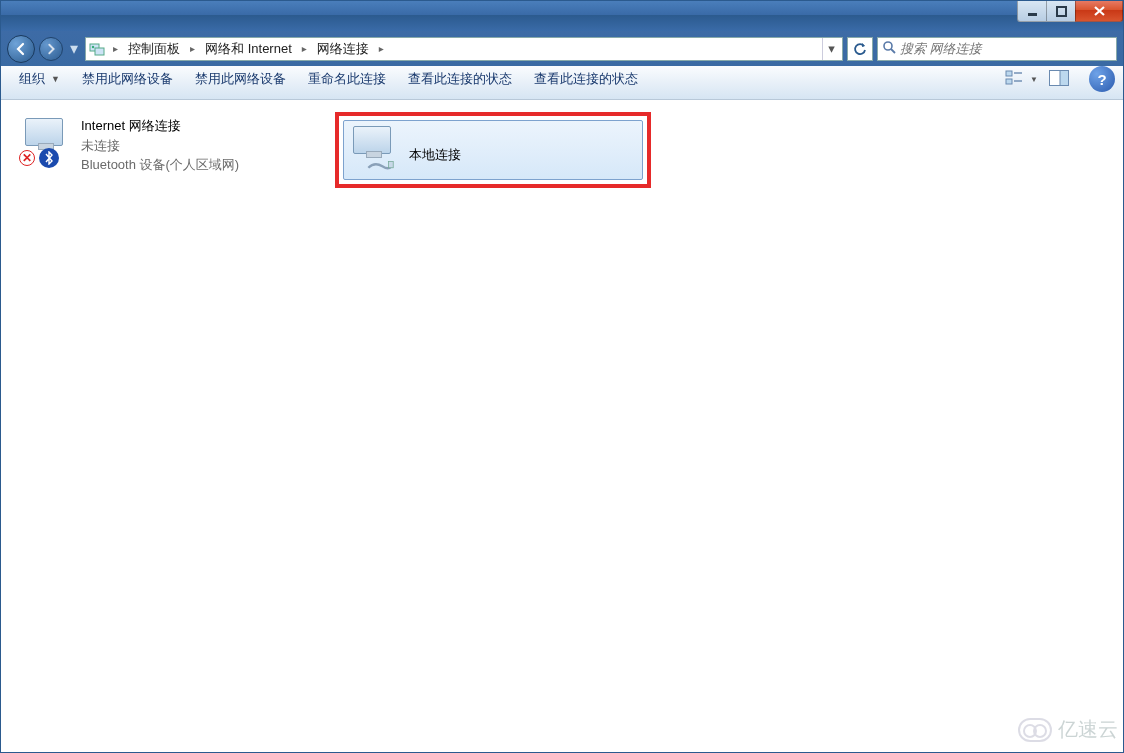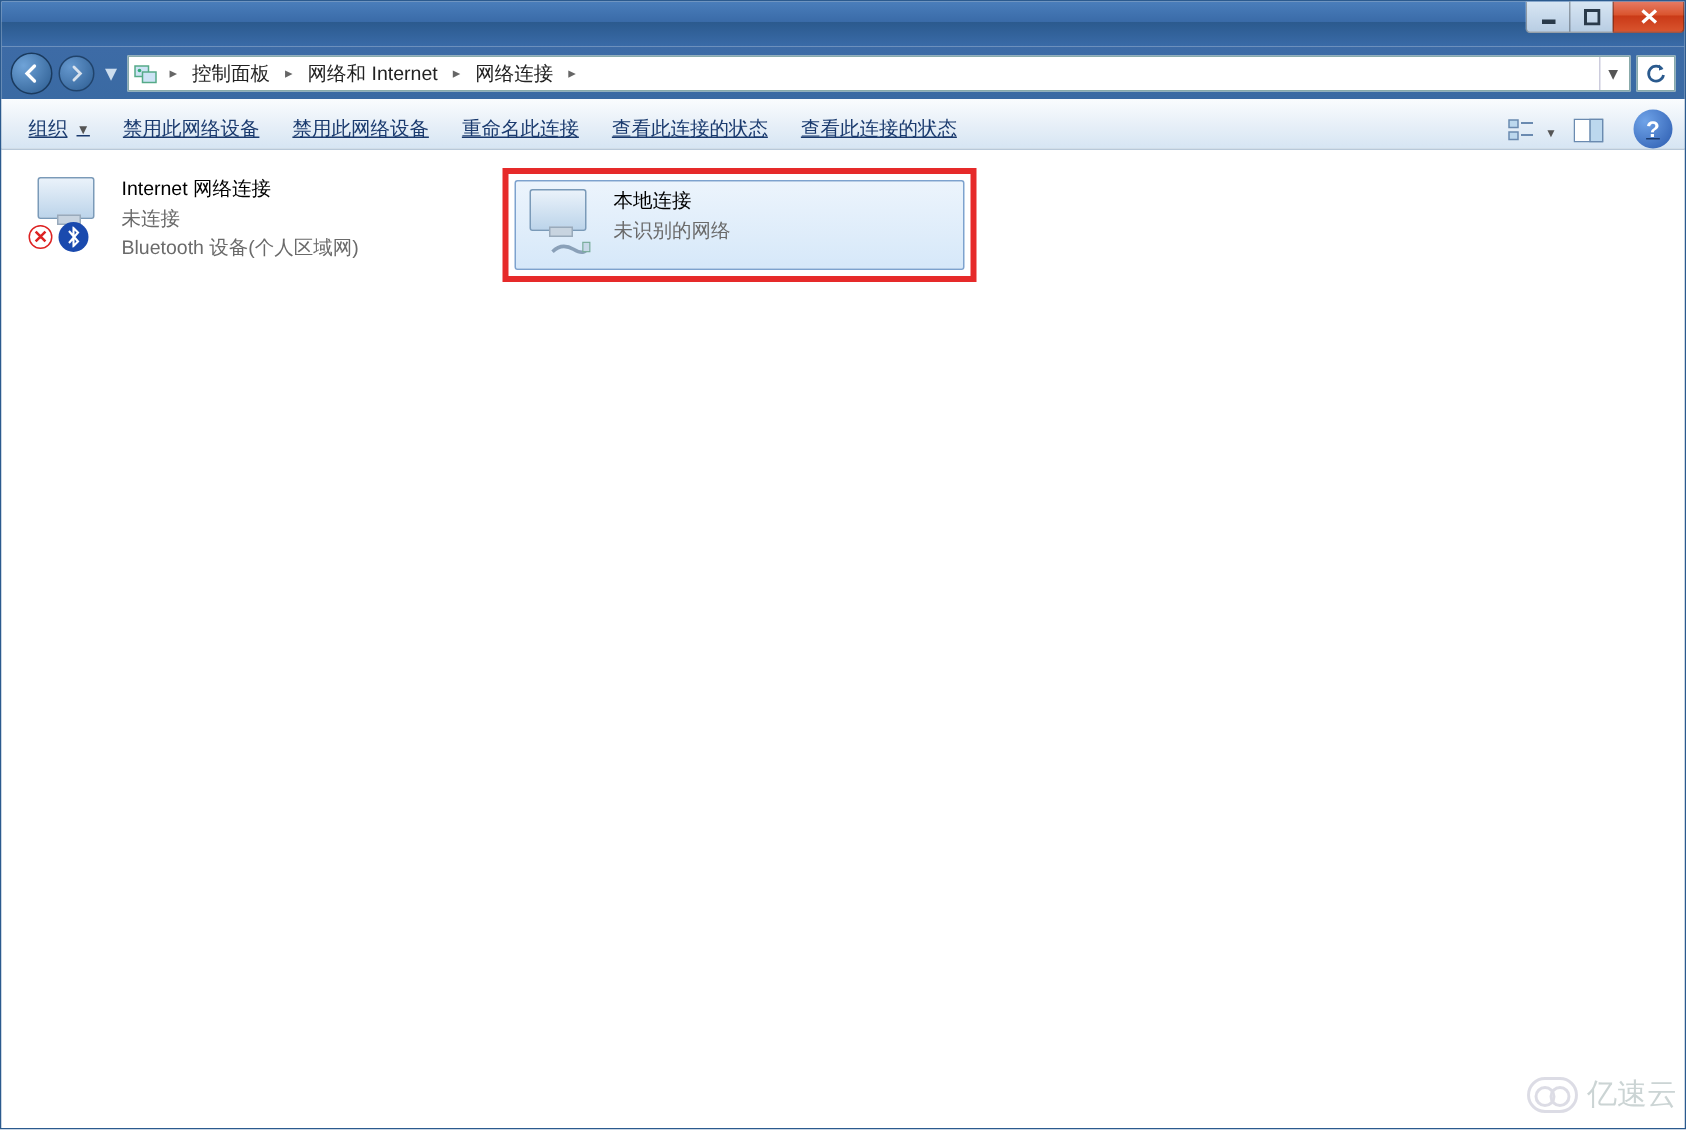--- a/index.html
+++ b/index.html
@@ -25,21 +25,21 @@
     .crumb-sep { color: #666; padding: 0 3px; font-size: 10px; }
     .crumb { padding: 0 3px; white-space: nowrap; }
     .addr-tail { margin-left: auto; display:flex; align-items:center; gap:0; }
     .addr-dd { width: 18px; height: 22px; border-left: 1px solid #ccd; display:flex; align-items:center; justify-content:center; color:#555;}
     .addr-refresh { width: 26px; height: 24px; background:#fff; border:1px solid #8aa; display:flex; align-items:center; justify-content:center; color:#2a5a8e;}
     .search-box { width: 240px; height: 24px; background: #fff; border: 1px solid #8aa; display: flex; align-items: center; padding: 0 4px; gap: 4px; }
     .search-box input { flex:1; border:none; outline:none; font-size:13px; color:#888; font-style: italic; background: transparent;}
     .search-icon { color:#5a7aa8; }
 
     
-    .toolbar { height: 34px; background: linear-gradient(to bottom, #fafcfe 0%, #e8f0f8 50%, #d6e5f3 100%); border-bottom: 1px solid #b8c8d8; display:flex; align-items:flex-end; padding: 0 8px; font-size: 13px; color: #1a3a6e; gap: 2px; text-decoration: underline;}
+    .toolbar { height: 34px; background: linear-gradient(to bottom, #fafcfe 0%, #e8f0f8 50%, #d6e5f3 100%); border-bottom: 1px solid #b8c8d8; display:flex; align-items:flex-start; padding: 0 8px; font-size: 13px; color: #1a3a6e; gap: 2px;}
     .tool-item { padding: 4px 10px; display:flex; align-items:center; gap:4px; cursor: default; }
     .tool-item .dd { font-size: 9px; color: #555; margin-left: 2px;}
     .toolbar-spacer { flex:1; }
     .tool-icon-btn { width: 28px; height: 24px; display:flex; align-items:center; justify-content:center; color:#2a5a8e; position: relative;}
     .tool-icon-btn .dd { font-size:8px; color:#555; position: absolute; right: -7px; top: 9px;}
     .view-ico { width:34px; }
     .pane-ico svg rect { }
     .help-ico { width:26px; height:26px; border-radius:50%; background: radial-gradient(circle at 30% 30%, #6fa3e8, #2a5aae); color:#fff; display:flex; align-items:center; justify-content:center; font-weight:bold; font-size:15px;}
 
     
@@ -123,20 +123,29 @@
         <div class="addr-dd">▾</div>
       </div>
     </div>
     <div class="addr-refresh">
       <svg width="14" height="14" viewBox="0 0 14 14">
           <path d="M11 4 A5 5 0 1 0 12 8" fill="none" stroke="#2a5a8e" stroke-width="1.8"></path>
           <path d="M9 1 L12 4 L9 5 Z" fill="#2a5a8e"></path>
         </svg>
     </div>
 
+    <div class="search-box">
+      <span class="search-icon">
+        <svg width="14" height="14" viewBox="0 0 14 14">
+            <circle cx="6" cy="6" r="4" fill="none" stroke="#5a7aa8" stroke-width="1.6"></circle>
+            <line x1="9" y1="9" x2="13" y2="13" stroke="#5a7aa8" stroke-width="1.8"></line>
+          </svg>
+      </span>
+      <input type="text" placeholder="搜索 网络连接" style="">
+    </div>
   </div>
 
   <div class="toolbar">
     <div class="tool-item">
       <span>组织</span>
         <span class="dd">▼</span>
     </div>
     <div class="tool-item">禁用此网络设备</div>
     <div class="tool-item">禁用此网络设备</div>
     <div class="tool-item">重命名此连接</div>
@@ -184,23 +193,22 @@
 
     <div class="highlight-box">
       <div class="conn-item selected">
         <div class="conn-icon">
           <div class="monitor"></div>
           <svg class="cable" width="34" height="18" viewBox="0 0 34 18">
             <path d="M2 10 Q 10 2 20 8 T 32 6" fill="none" stroke="#8aa0b8" stroke-width="3"></path>
             <rect x="28" y="2" width="6" height="8" fill="#c8d8e8" stroke="#7a9"></rect>
           </svg>
         </div>
-        <div class="conn-text" style="max-width:220px;">
+        <div class="conn-text" style="max-width:220px;margin-top:21px;">
           <div class="title">本地连接</div>
-          <div class="sub">未识别的网络</div>
         </div>
       </div>
     </div>
 
   </div>
 </div>
 
 <div class="watermark">
   <div class="logo"></div>
   <span>亿速云</span>

